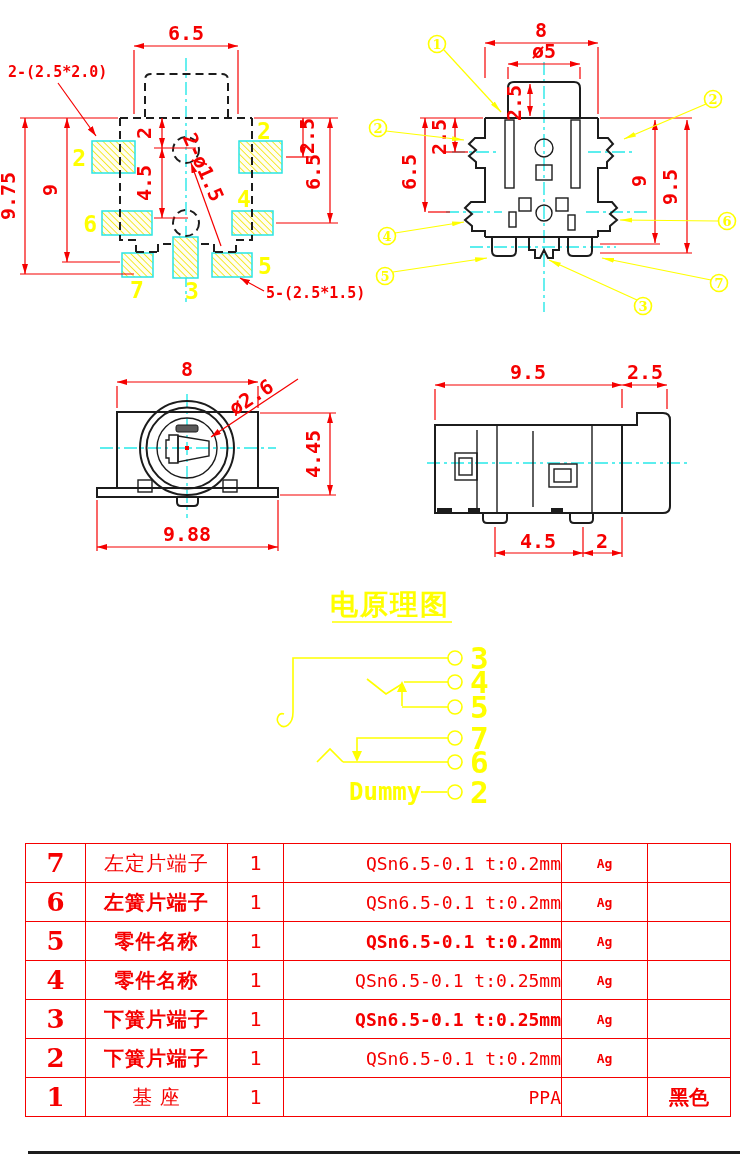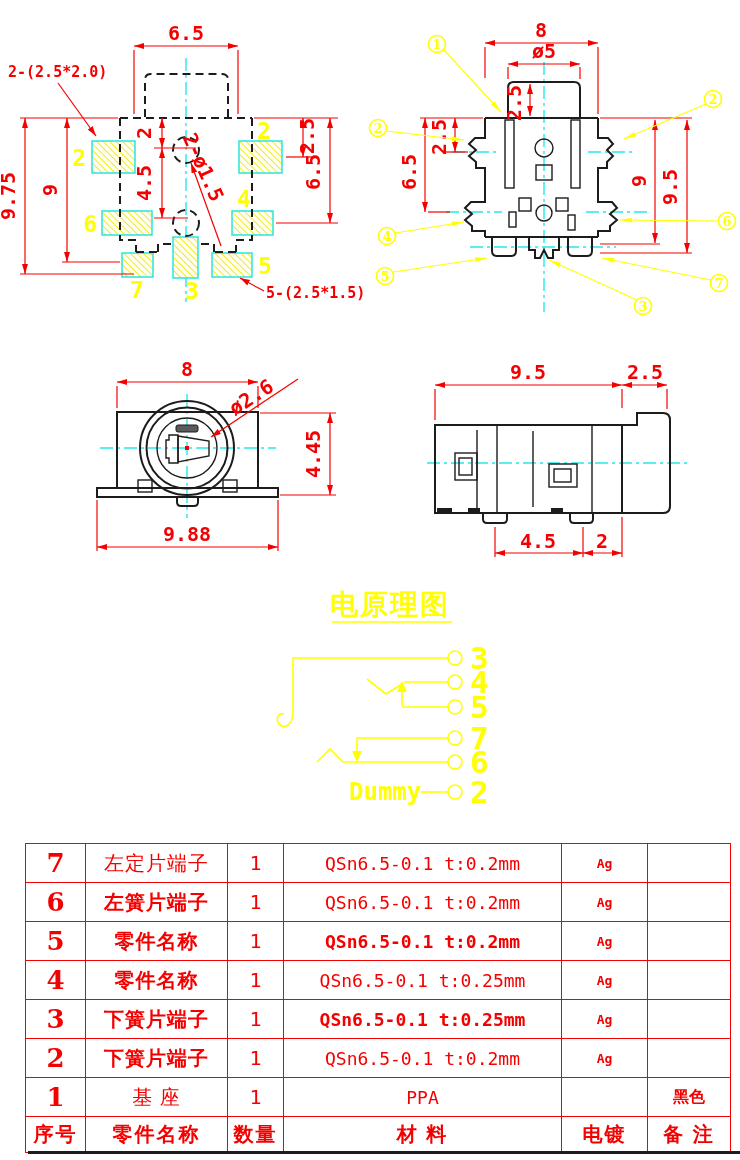--- a/index.html
+++ b/index.html
@@ -33,24 +33,24 @@
   table.bom{position:absolute;left:25px;top:843px;width:705px;border-collapse:collapse;
             table-layout:fixed;}
   table.bom td{border:1.5px solid #f50000;color:#f50000;overflow:hidden;white-space:nowrap;
                padding:0;vertical-align:middle;}
   table.bom tr{height:39px;}
   table.bom tr.hdr{height:36px;}
   .c-no{font-family:"DejaVu Serif",serif;font-weight:bold;font-size:26px;text-align:center;}
   .c-name{font-size:20px;font-weight:bold;text-align:center;letter-spacing:1px;margin-top:36px;}
   .c-name.lite{font-weight:normal;}
   .c-qty{font-family:"DejaVu Sans Mono",monospace;font-size:20px;text-align:center;}
-  .c-mat{font-family:"DejaVu Sans Mono",monospace;font-size:18px;text-align:center;padding-left:17px;}
+  .c-mat{font-family:"DejaVu Sans Mono",monospace;font-size:18px;text-align:right;padding-left:17px;}
   .c-mat.hvy{font-weight:bold;}
   .c-plat{font-family:"DejaVu Sans Mono",monospace;font-weight:bold;font-size:13px;text-align:center;}
-  .c-note{font-size:16px;font-weight:bold;text-align:center;}
+  .c-note{font-size:20px;font-weight:bold;text-align:center;}
   .h-cell{font-size:20px;font-weight:bold;text-align:center;letter-spacing:2px;}
   .frame-bottom{position:absolute;left:28px;top:1151px;width:712px;height:3px;background:#1c1c1c;}
 </style>
 </head>
 <body>
 
 <div class="sheet">
 
 <svg class="drawing" width="740" height="843" viewBox="0 0 740 843">
   <defs>
@@ -414,26 +414,18 @@
       <td class="c-note"></td>
     </tr>
     <tr>
       <td class="c-no">1</td>
       <td class="c-name lite">基  座</td>
       <td class="c-qty">1</td>
       <td class="c-mat">PPA</td>
       <td class="c-plat"></td>
       <td class="c-note">黑色</td>
     </tr>
-    <tr class="hdr">
-      <td class="h-cell">序号</td>
-      <td class="h-cell">零件名称</td>
-      <td class="h-cell">数量</td>
-      <td class="h-cell">材  料</td>
-      <td class="h-cell">电镀</td>
-      <td class="h-cell">备 注</td>
-    </tr>
   </tbody>
 </table>
 
 <div class="frame-bottom"></div>
 
 </div>
 
 </body></html>

